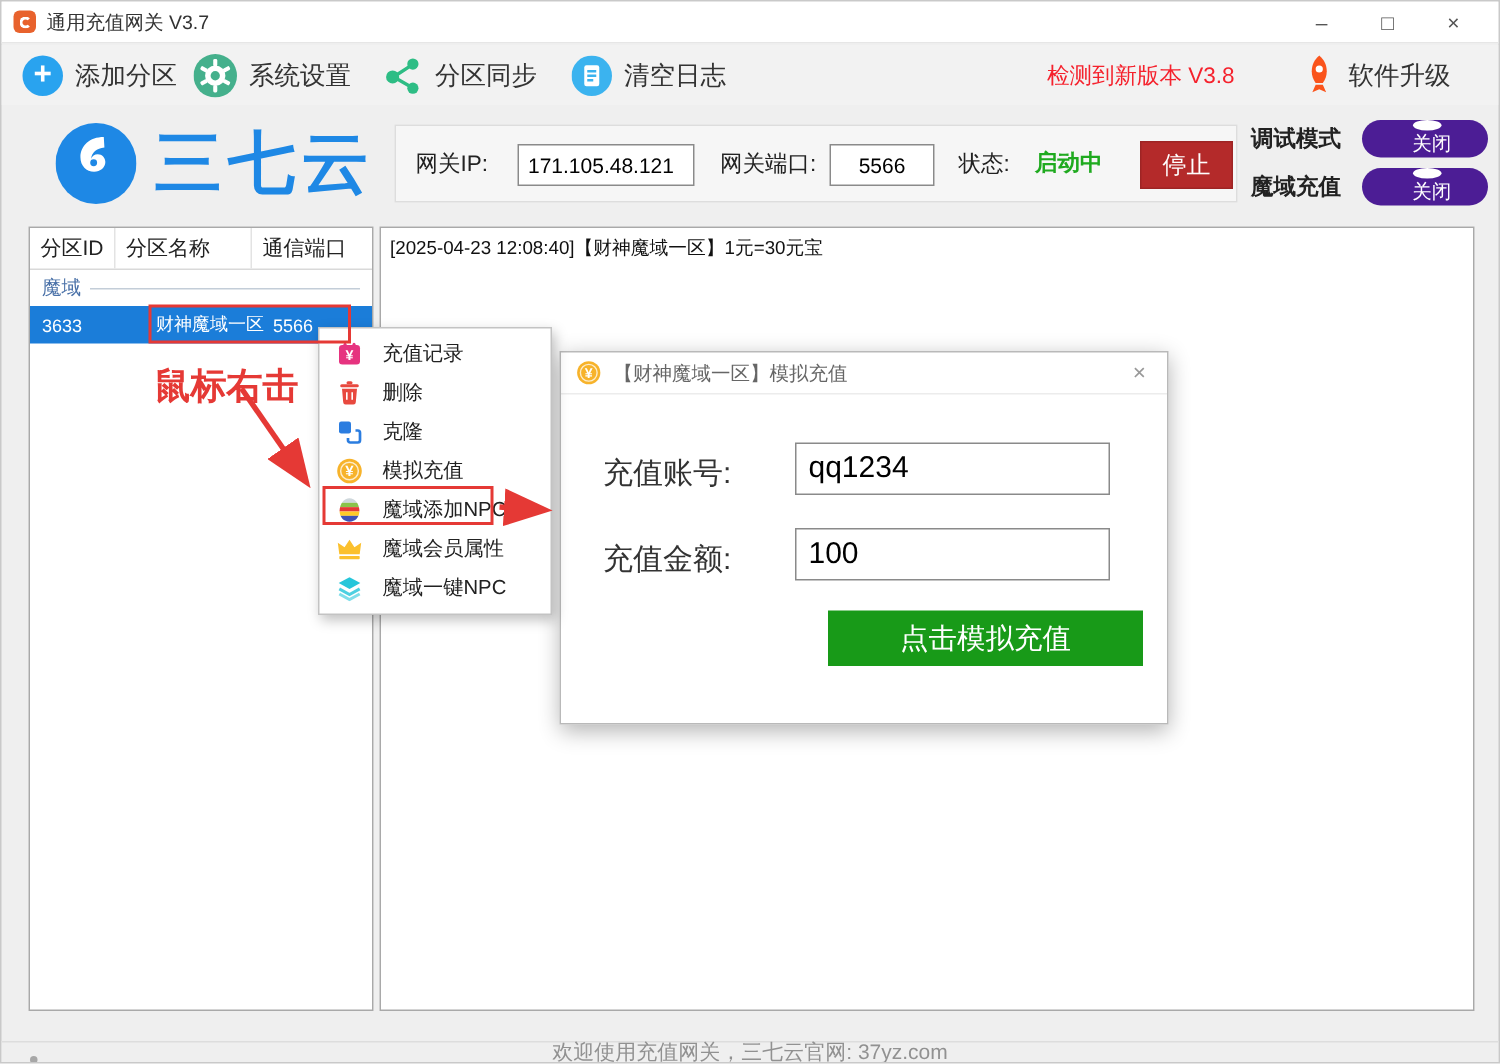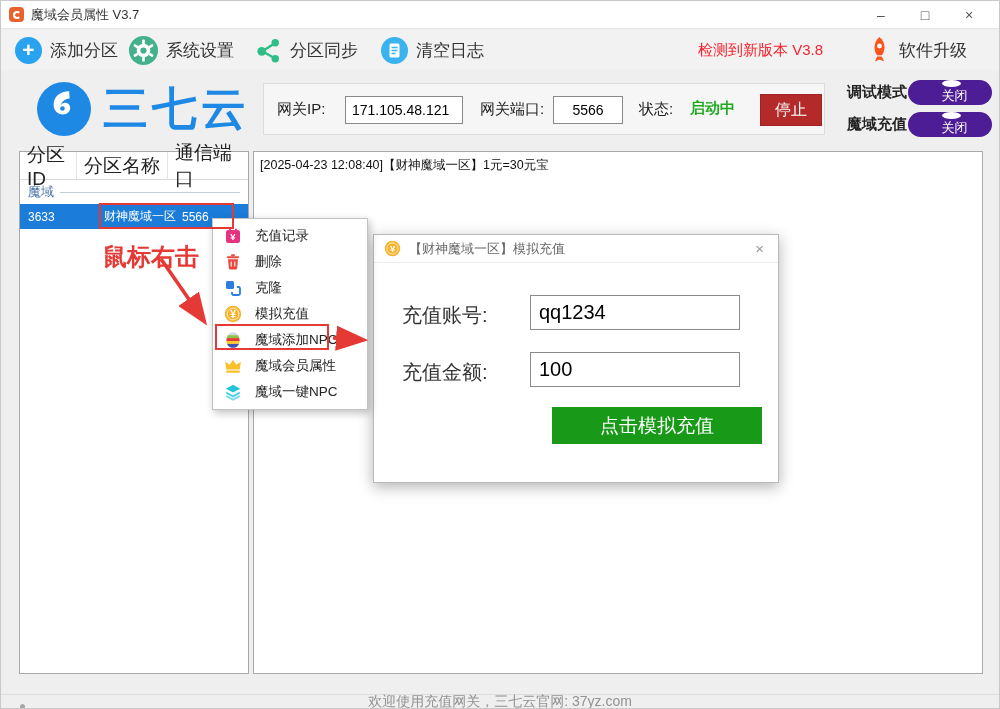--- a/index.html
+++ b/index.html
@@ -24,28 +24,28 @@
 
   
   .logo { position:absolute; left:36px; top:78px; display:flex; align-items:center; gap:12px;justify-content:center; }
   .logo-text { font-size:45px; font-weight:bold; color:#1e88e5; letter-spacing:4px; }
   .ip-panel { position:absolute; left:262px; top:82px; width:562px; height:52px; background:#f6f6f6; border:1px solid #ddd; }
   .ip-panel .lbl { position:absolute; top:16px; font-size:15px; color:#222; }
   .field { position:absolute; top:12px; height:28px; border:1px solid #8a8a8a; background:#fff; font-size:14px; padding:0 6px; }
   .stop-btn { position:absolute; left:496px; top:10px; width:62px; height:32px; background:#b42a2a; border:1px solid #9e2424; color:#fff; font-size:16px; display:flex; align-items:center; justify-content:center; cursor:default; }
   .status-run { position:absolute; left:426px; top:15px; font-size:15px; font-weight:bold; color:#1faa1f; }
   .toggle-row { position:absolute; left:833px; width:158px; height:26px; display:flex; align-items:center; justify-content:space-between; }
-  .toggle-lbl { font-size:15px; color:#222; font-weight:bold;margin-left:13px; }
+  .toggle-lbl { font-size:15px; color:#222; font-weight:bold; }
   .toggle { width:84px; height:25px; border-radius:13px; background:#4c1d95; display:flex; align-items:center; cursor:default;flex-direction:column; }
   .toggle .knob { width:19px; height:19px; background:#fff; border-radius:50%; margin-left:3px; }
   .toggle .state { color:#fff; font-size:13px; margin-left:9px; }
 
   
   .table-panel { position:absolute; left:18px; top:150px; width:230px; height:523px; background:#fff; border:1px solid #a9a9a9; }
-  .t-header { display:flex; height:28px; border-bottom:1px solid #d9d9d9; align-items:center; font-size:19px; color:#222; }
+  .t-header { display:flex; height:28px; border-bottom:1px solid #d9d9d9; align-items:center; font-size:14px; color:#222; }
   .t-header > div { padding-left:7px; height:100%; display:flex; align-items:center; border-right:1px solid #e3e3e3; }
   .th-id { width:57px; } .th-name { width:91px; } .th-port { flex:1; border-right:none !important; }
   .group-row { height:24px; display:flex; align-items:center; padding:0 8px; }
   .group-row .g-label { font-size:13px; color:#4a71a8; white-space:nowrap; }
   .group-row::after { content:""; flex:1; height:1px; background:#c3cdd8; margin-left:6px; }
   .data-row { height:25px; display:flex; align-items:center; background:#1b7dd9; color:#fff; font-size:12px; cursor:default; }
   .dr-id { width:57px; padding-left:8px; } .dr-name { width:91px; padding-left:27px; white-space:nowrap; } .dr-port { flex:1; padding-left:14px; }
 
   .log-panel { position:absolute; left:252px; top:150px; width:730px; height:523px; background:#fff; border:1px solid #a9a9a9; padding:5px 6px; }
   .log-line { font-size:12.5px; color:#111; white-space:nowrap; }
@@ -78,21 +78,21 @@
 </style>
 </head>
 <body>
 
 <div class="window">
 
   <div class="titlebar">
     <div class="app-icon">
         <span></span>
       </div>
-    <div class="title-text">魔域会员属性 V3.7</div>
+    <div class="title-text">通用充值网关 V3.7</div>
     <div class="win-controls">
       <div class="win-btn">–</div>
       <div class="win-btn">□</div>
       <div class="win-btn">×</div>
     </div>
   </div>
 
   <div class="toolbar">
     <div class="tb-item" style="left:14px">
       <div class="circle-icon" style="background:#29a3ef;font-size:21px;font-weight:bold;">+</div>

